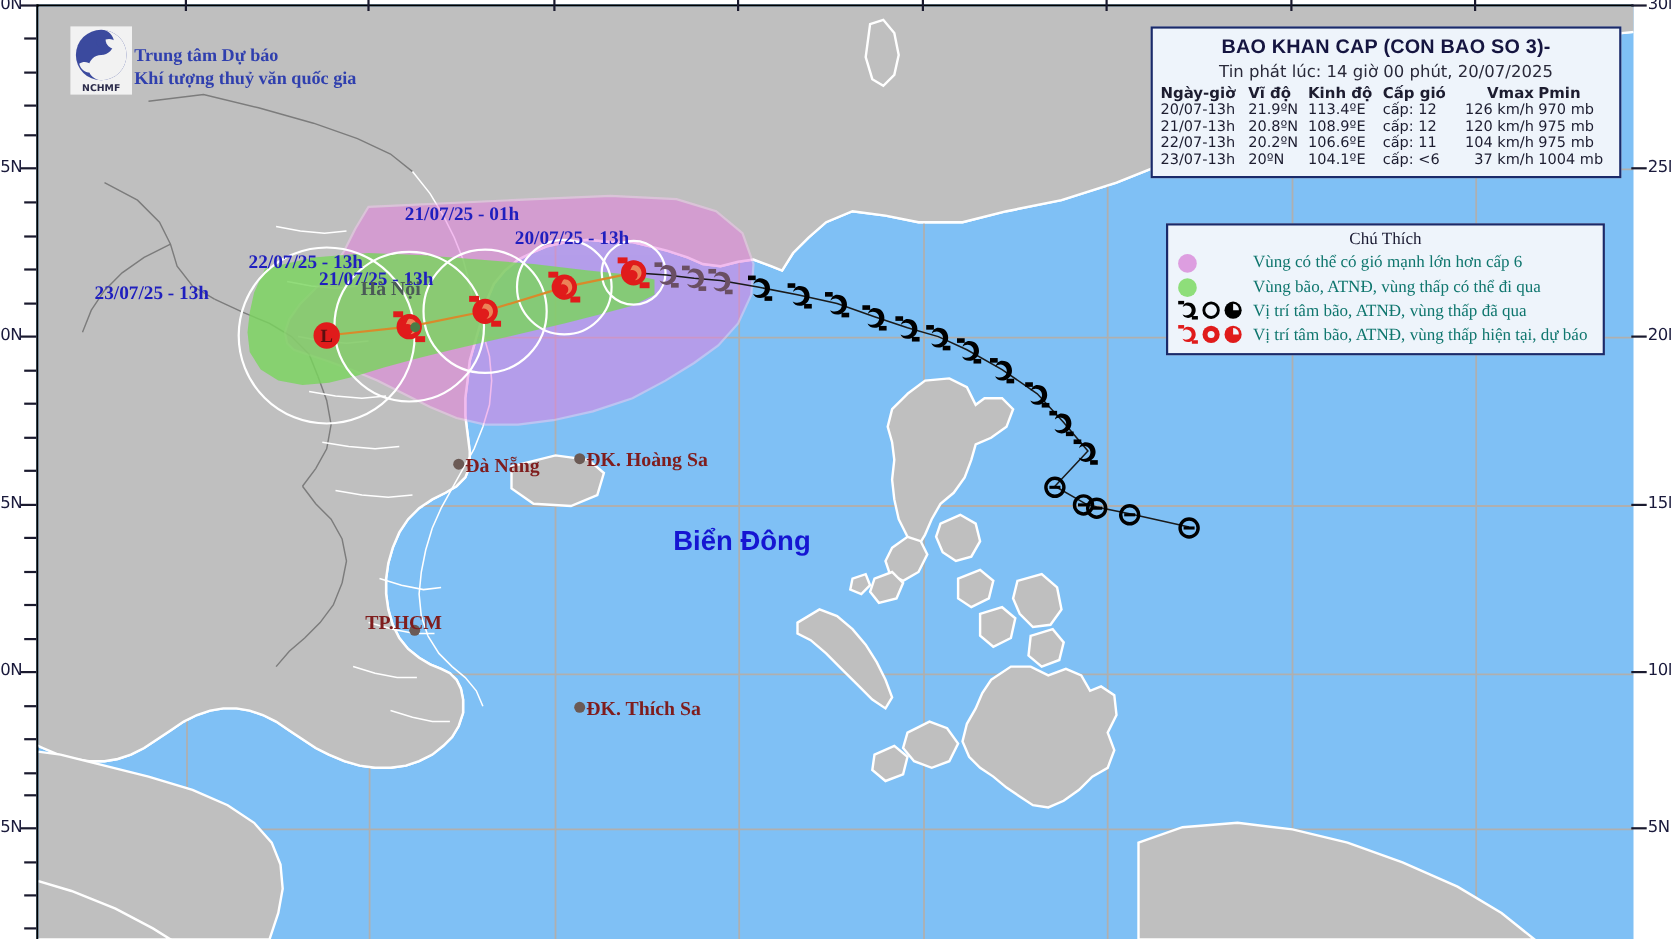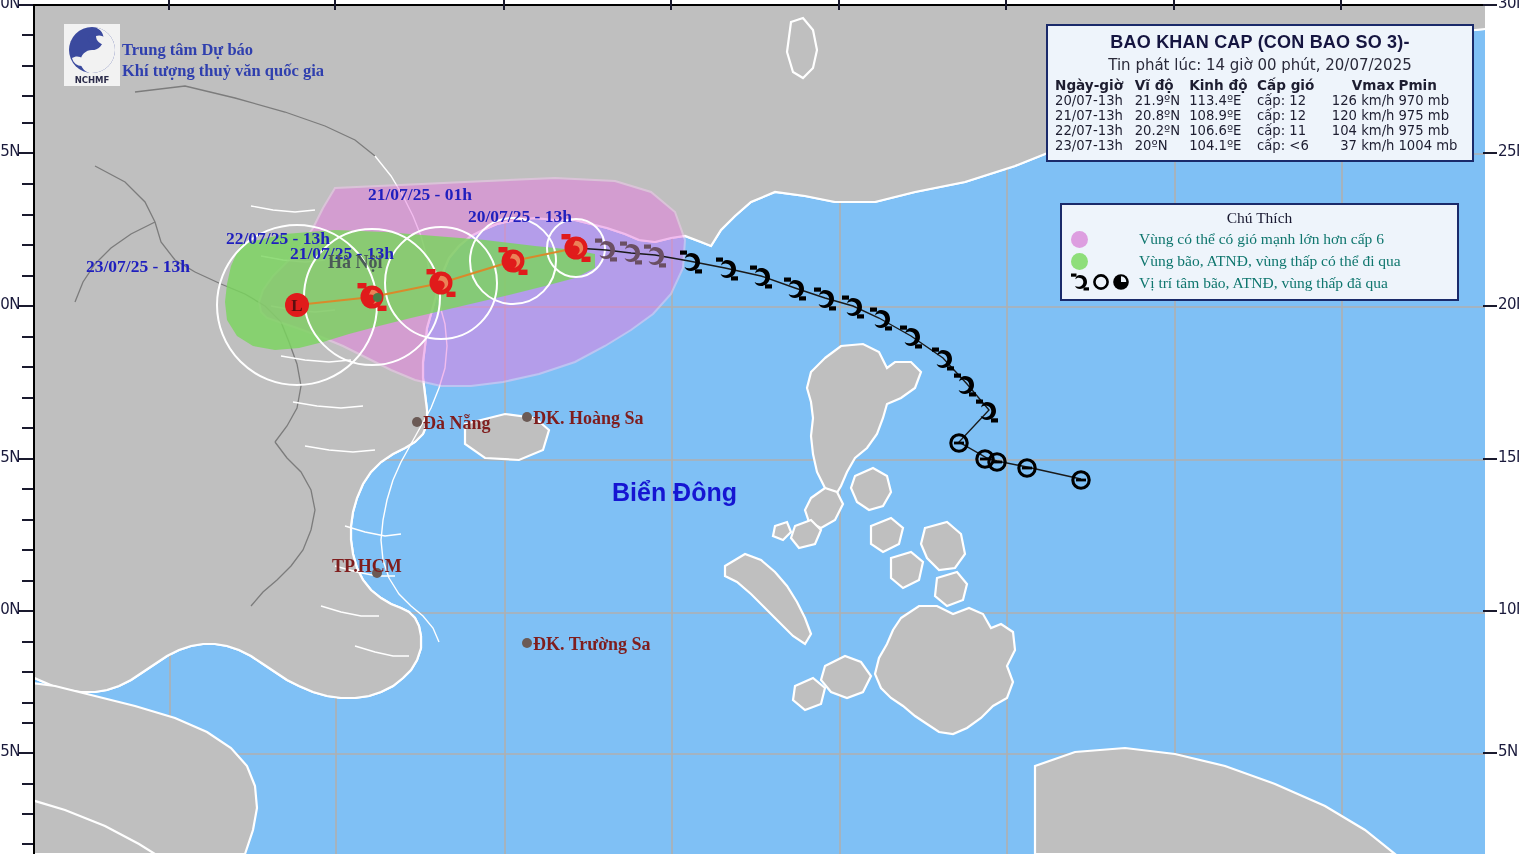--- a/index.html
+++ b/index.html
@@ -315,21 +315,21 @@
     <div class="citydot" style="left:377px;top:411px;"></div>
     <div class="mlab city" style="left:388px;top:407px;">Đà Nẵng</div>
 
     <div class="citydot" style="left:337px;top:562px;"></div>
     <div class="mlab city" style="left:297px;top:550px;">TP.HCM</div>
 
     <div class="citydot" style="left:487px;top:406px;"></div>
     <div class="mlab city" style="left:498px;top:402px;">ĐK. Hoàng Sa</div>
 
     <div class="citydot" style="left:487px;top:632px;"></div>
-    <div class="mlab city" style="left:498px;top:628px;">ĐK. Trường Sa</div>
+    <div class="mlab city" style="left:498px;top:628px;">ĐK. Thích Sa</div>
 
     <div class="mlab sea" style="left:538px;top:472px;margin-left:39px;">Biển Đông</div>
   </div>
 
   <div>
     <div class="tick leftmaj" style="top:4px;"></div>
     <div class="latlab l" style="top:-6px;">30N</div>
     <div class="tick left" style="top:34px;"></div>
     <div class="tick left" style="top:65px;"></div>
     <div class="tick left" style="top:95px;"></div>
@@ -486,15 +486,33 @@
             <rect x="12.5" y="14.3" width="5.5" height="3.2"></rect>
           </g>
           <circle cx="30" cy="9" r="6.6" fill="none" stroke="#000" stroke-width="2.6"></circle>
           <circle cx="50" cy="9" r="7.8" fill="#000"></circle>
           <path d="M50,3.2 L50,9 L55.2,9 A5.2,5.2 0 0,0 50,3.2 Z" fill="#eef4fb"></path>
         </svg>
       </span>
       <span class="legtxt">Vị trí tâm bão, ATNĐ, vùng thấp đã qua</span>
     </div>
 
+    <div class="legrow">
+      <span class="legsym">
+        <svg width="64" height="20" viewBox="0 0 64 20">
+          <g fill="#e01b1b">
+            <path d="M9,2 C13.4,2 16,5 16,9 C16,13 12.6,16 9,16 C6.6,16 4.8,14.8 4,13
+                     C6.2,14.2 9.2,14 11,12.2 C13.2,10 12.6,6.6 10,5.2
+                     C8,4.2 5.6,4.6 4.2,6.2 C4.8,3.6 6.6,2 9,2 Z"></path>
+            <rect x="0" y="0.5" width="5.5" height="3.2"></rect>
+            <rect x="12.5" y="14.3" width="5.5" height="3.2"></rect>
+          </g>
+          <circle cx="30" cy="9" r="7.8" fill="#e01b1b"></circle>
+          <circle cx="30" cy="9" r="3.2" fill="#eef4fb"></circle>
+          <circle cx="50" cy="9" r="7.8" fill="#e01b1b"></circle>
+          <path d="M50,3.2 L50,9 L55.2,9 A5.2,5.2 0 0,0 50,3.2 Z" fill="#eef4fb"></path>
+        </svg>
+      </span>
+      <span class="legtxt">Vị trí tâm bão, ATNĐ, vùng thấp hiện tại, dự báo</span>
+    </div>
   </div>
 
 </div>
 
 </body></html>

